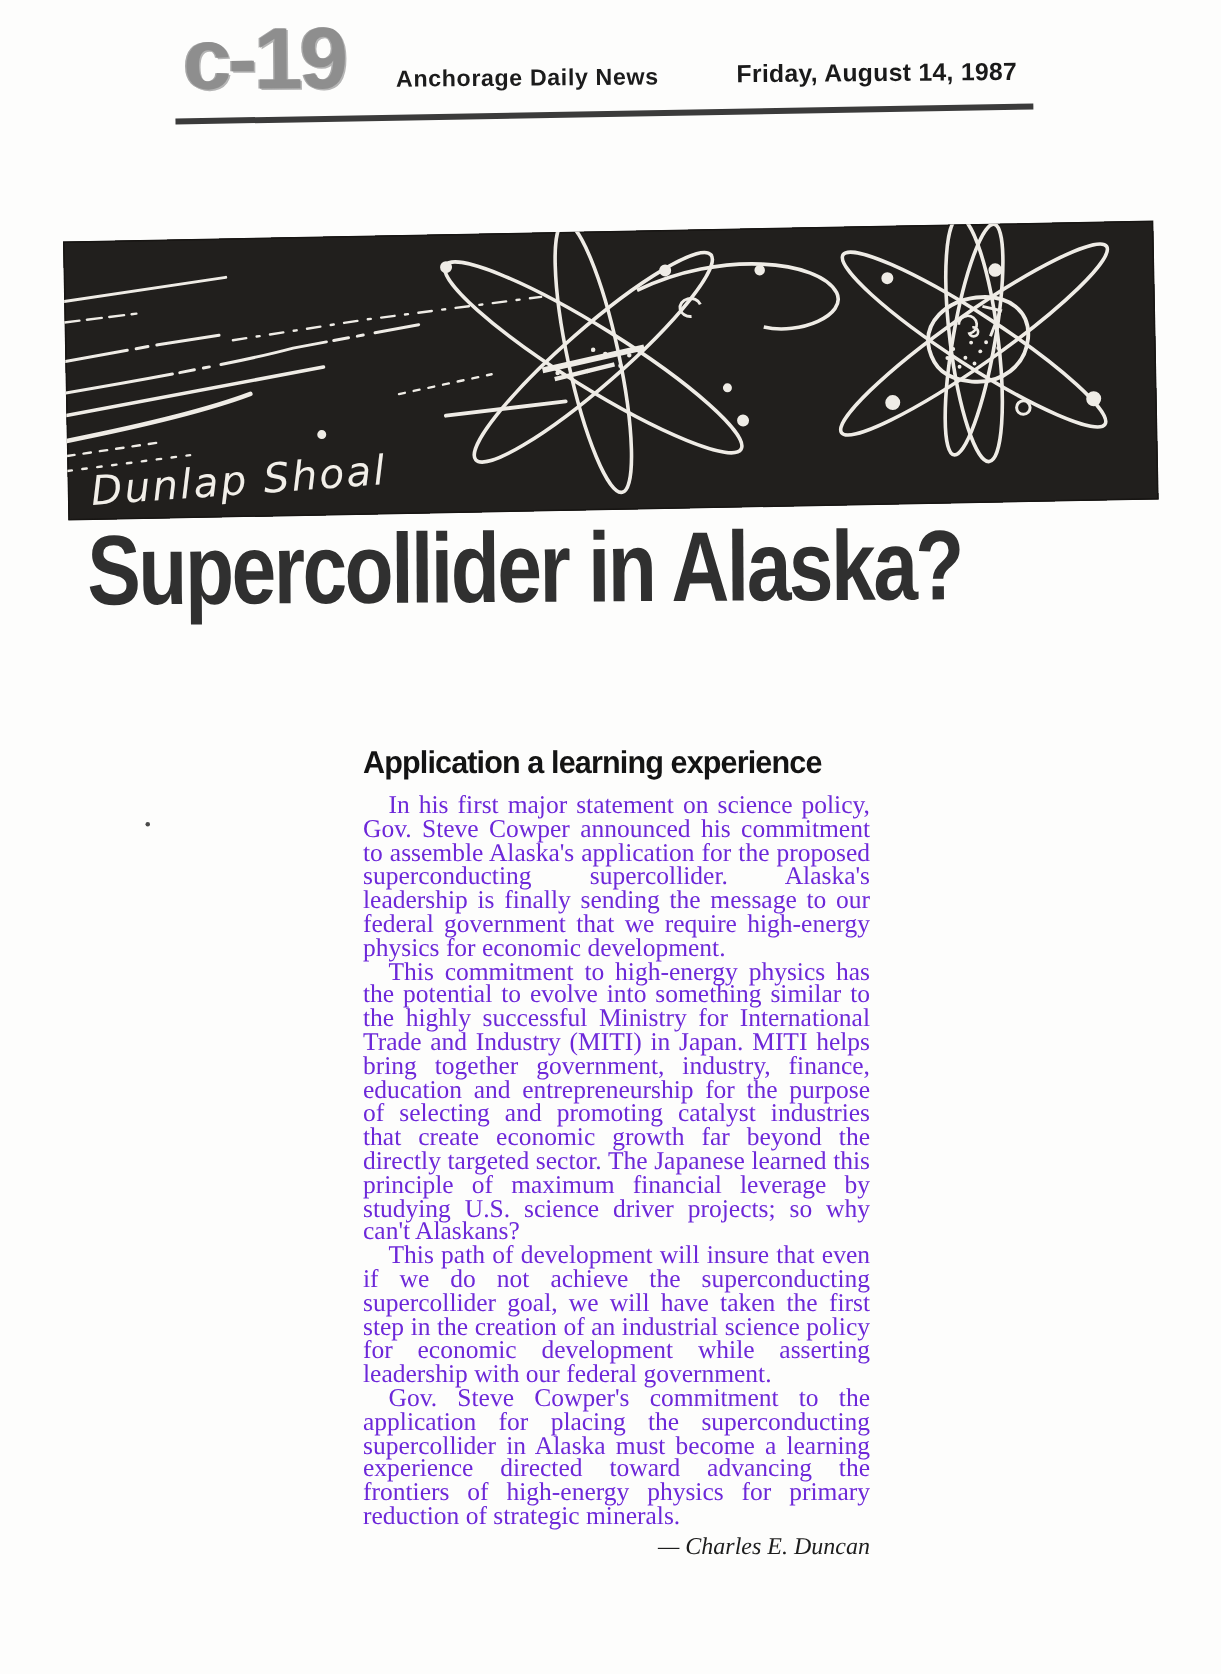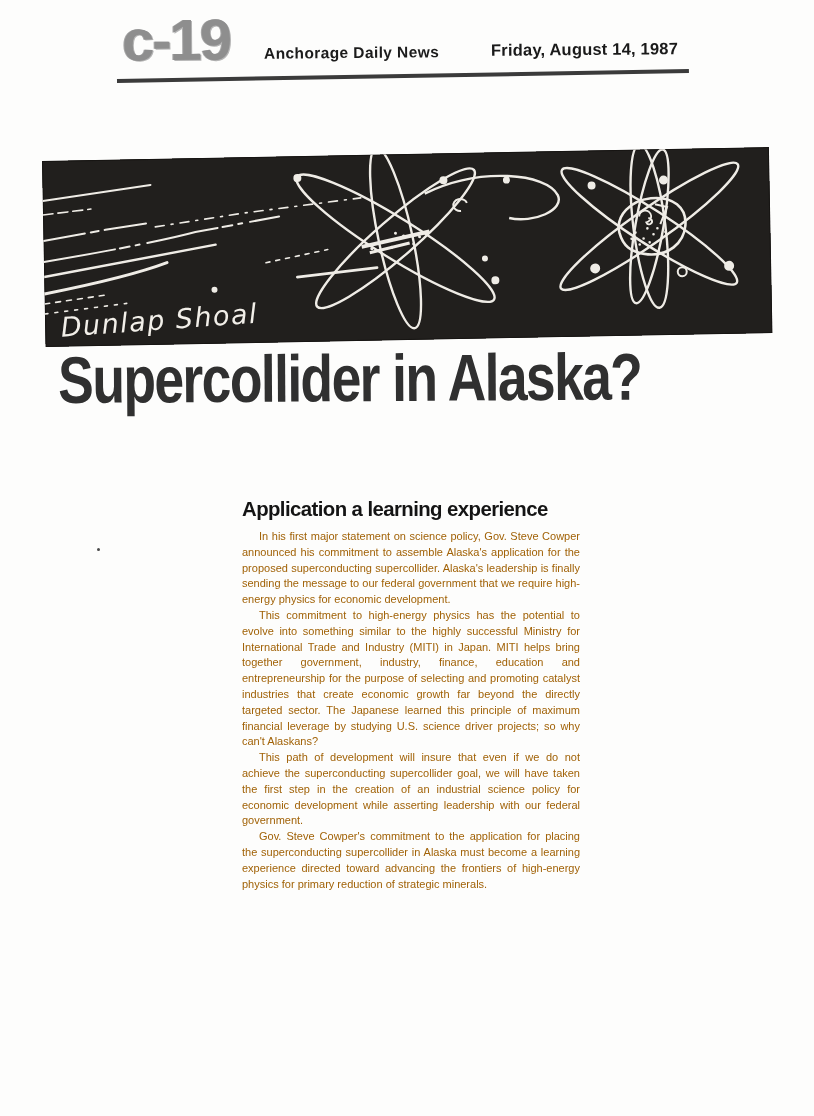--- a/index.html
+++ b/index.html
@@ -74,24 +74,24 @@
     margin: 0 0 8px 0;
     font-family: "Liberation Sans", sans-serif;
     font-size: 21px; font-weight: bold;
     letter-spacing: -0.6px;
     color: #141414;
     transform: scaleX(0.97); transform-origin: left center;
     white-space: nowrap;
   }
   .article p {
     margin: 0;
-    font-family: Liberation Sans, sans-serif;
-    font-size: 11px; line-height: 15.8px;
+    font-family: Liberation Serif, serif;
+    font-size: 17px; line-height: 15.8px;
     text-align: justify; text-indent: 17px;
-    color: #a16207;
+    color: #6d28d9;
   }
   .byline {
     margin-top: 4px;
     font-family: "Liberation Serif", serif;
     font-style: italic;
     font-size: 16px;
     text-align: right;
     color: #1d1d1d;
   }
 
@@ -184,17 +184,18 @@
   </div>
 
   <h1 class="headline" style="margin:0;">Supercollider in Alaska?</h1>
 
   <div class="article">
     <h2>Application a learning experience</h2>
     <p>In his first major statement on science policy, Gov. Steve Cowper announced his commitment to assemble Alaska's application for the proposed superconducting supercollider. Alaska's leadership is finally sending the message to our federal government that we require high-energy physics for economic development.</p>
     <p>This commitment to high-energy physics has the potential to evolve into something similar to the highly successful Ministry for International Trade and Industry (MITI) in Japan. MITI helps bring together government, industry, finance, education and entrepreneurship for the purpose of selecting and promoting catalyst industries that create economic growth far beyond the directly targeted sector. The Japanese learned this principle of maximum financial leverage by studying U.S. science driver projects; so why can't Alaskans?</p>
     <p>This path of development will insure that even if we do not achieve the superconducting supercollider goal, we will have taken the first step in the creation of an industrial science policy for economic development while asserting leadership with our federal government.</p>
     <p>Gov. Steve Cowper's commitment to the application for placing the superconducting supercollider in Alaska must become a learning experience directed toward advancing the frontiers of high-energy physics for primary reduction of strategic minerals.</p>
+    <div class="byline">— Charles E. Duncan</div>
   </div>
 
   <div class="speck"></div>
 
 </div>
 
 </body></html>

